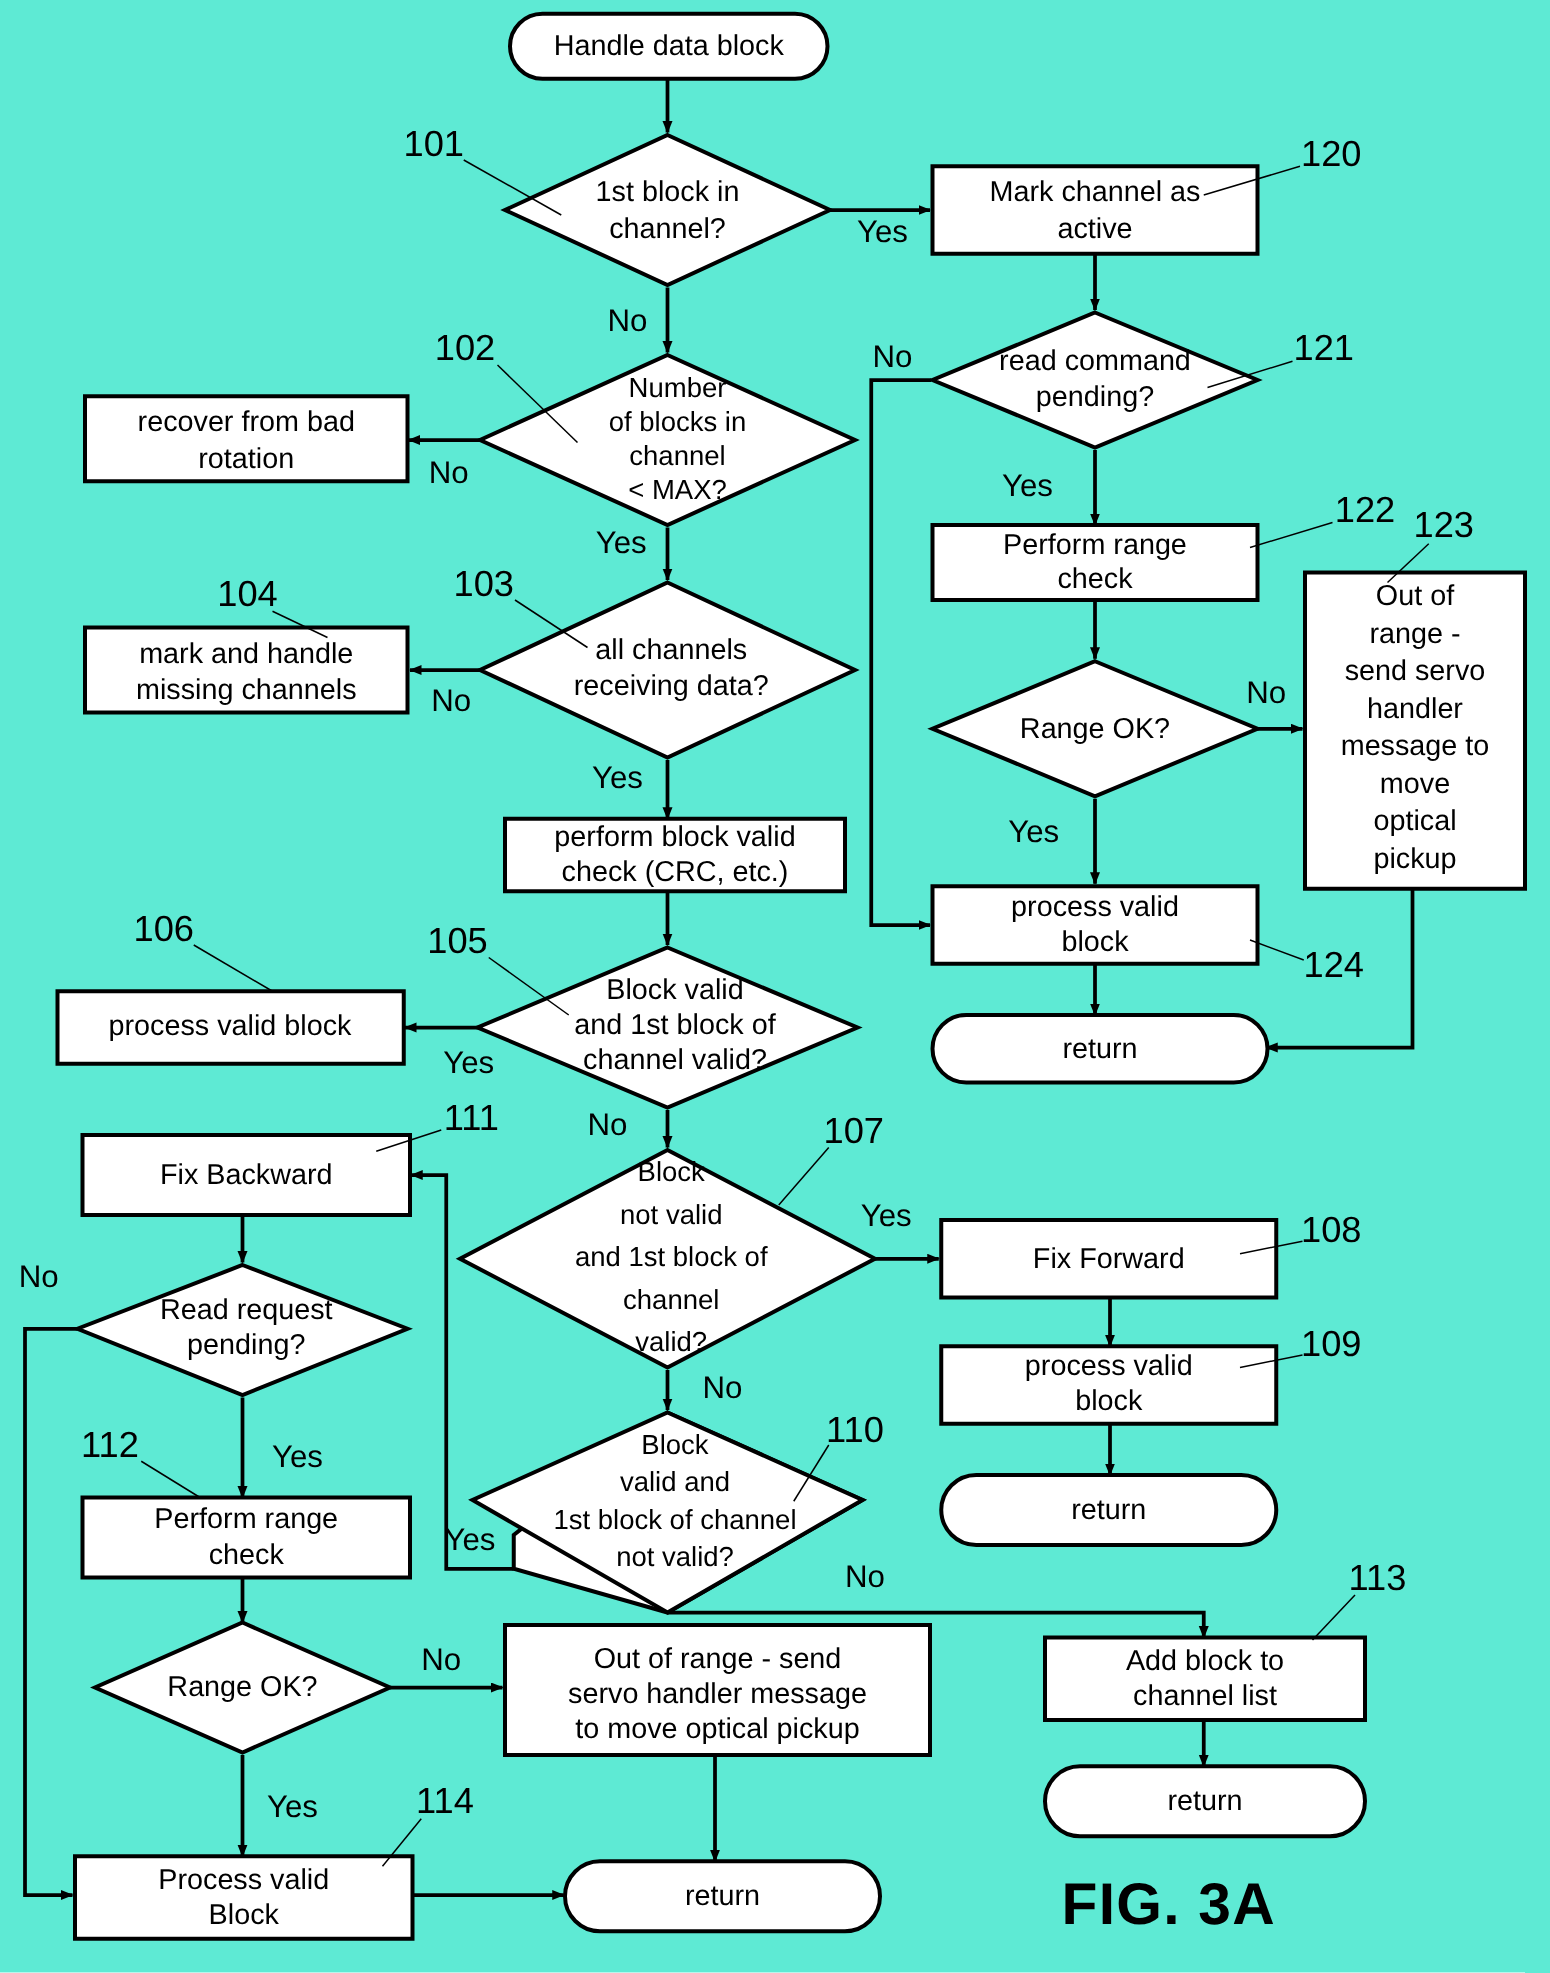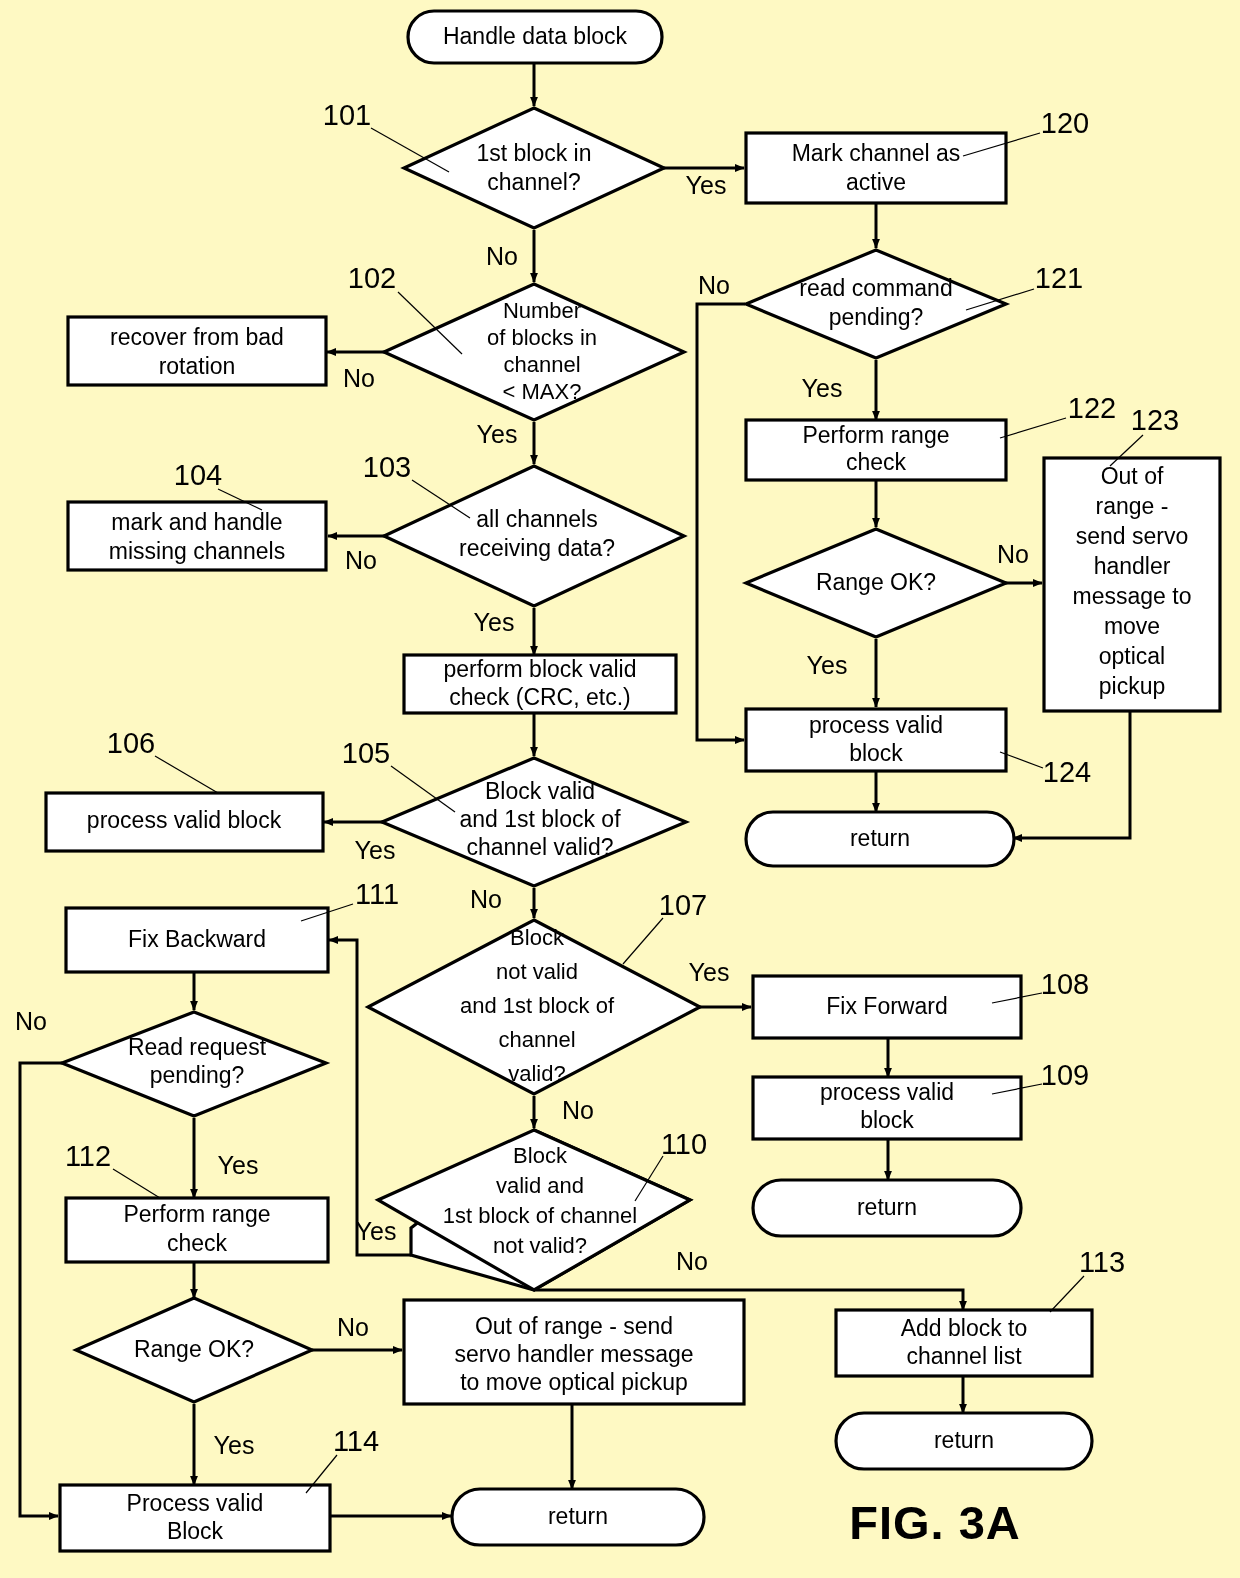--- a/index.html
+++ b/index.html
@@ -1,17 +1,17 @@
 <!DOCTYPE html>
 <html><head>
 <meta charset="utf-8">
 <style>
   html,body{margin:0;padding:0;background:#ffffff;}
   body{width:1240px;height:1578px;font-family:"Liberation Sans",sans-serif;color:#000;}
-  #sheet{position:relative;width:1240px;height:1578px;overflow:hidden;background:#fef9c3;}
+  #sheet{position:relative;width:1240px;height:1578px;overflow:hidden;background:#5eead4;}
   svg#fc{position:absolute;left:0;top:0;width:1240px;height:1578px;}
   .shape{fill:#ffffff;stroke:#000000;stroke-width:3.2;}
   .conn{stroke:#000000;stroke-width:3.0;fill:none;}
   .leader{stroke:#000000;stroke-width:1.2;fill:none;}
   text{font-family:"Liberation Sans",sans-serif;fill:#000;}
   .nodetext{font-size:23px;text-anchor:middle;dominant-baseline:middle;}
   .nodetext-sm{font-size:22px;text-anchor:middle;dominant-baseline:middle;}
   .edgelbl{font-size:25px;text-anchor:middle;dominant-baseline:middle;}
   .refnum{font-size:29px;text-anchor:middle;dominant-baseline:middle;}
   .figlbl{font-size:47px;font-weight:bold;text-anchor:middle;dominant-baseline:middle;letter-spacing:1px;}

